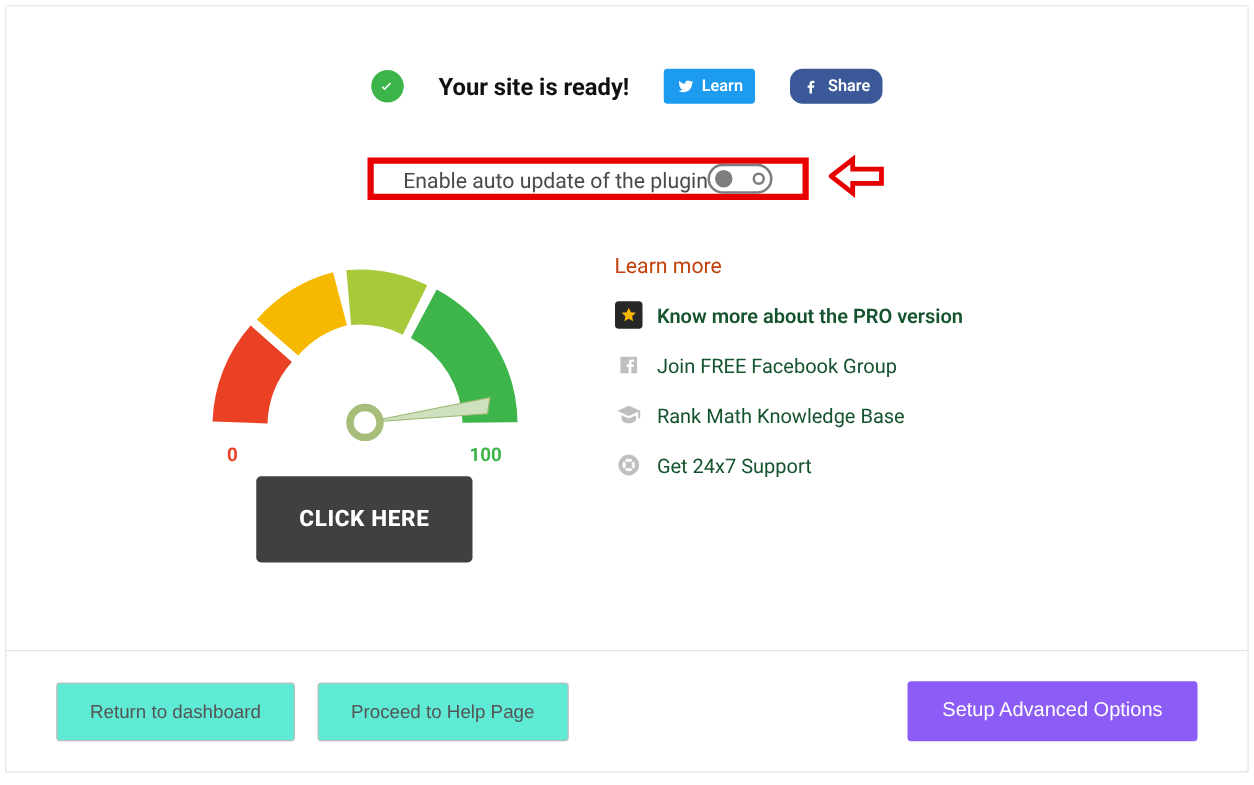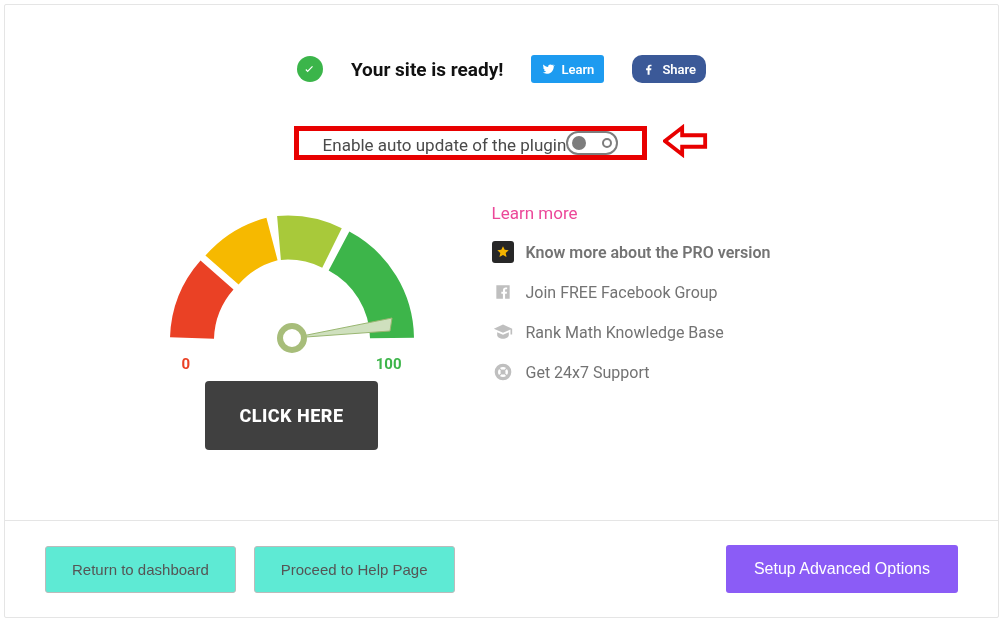--- a/index.html
+++ b/index.html
@@ -141,33 +141,33 @@
     letter-spacing: 0.5px;
     padding: 24px 34px;
     border-radius: 4px;
     margin-top: 8px;
     cursor: pointer;
   }
 
   .learn-col { width: 360px; }
   .learn-title {
     font-size: 17px;
-    color: #ec4899;
+    color: #c2410c;
     margin-bottom: 18px;
   }
   .learn-list { list-style: none; padding: 0; margin: 0; }
   .learn-list li {
     display: flex;
     align-items: center;
     gap: 12px;
     margin-bottom: 18px;
     font-size: 16px;
   }
   .learn-list a {
-    color: #737373;
+    color: #14532d;
     text-decoration: none;
   }
   .pro-link {
     color: #0b6ed6;
     font-weight: 600;
     text-decoration: underline;
   }
   .ic-box {
     width: 22px;
     height: 22px;

